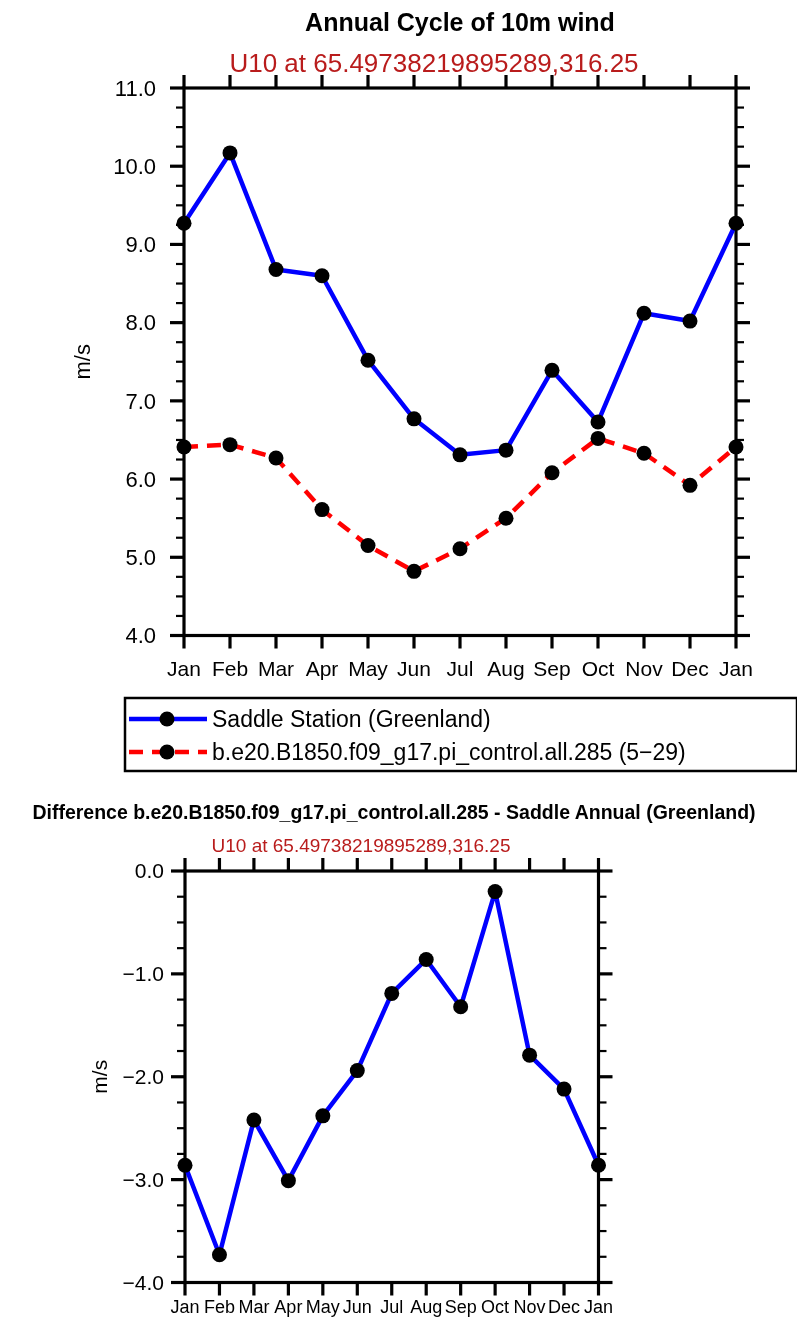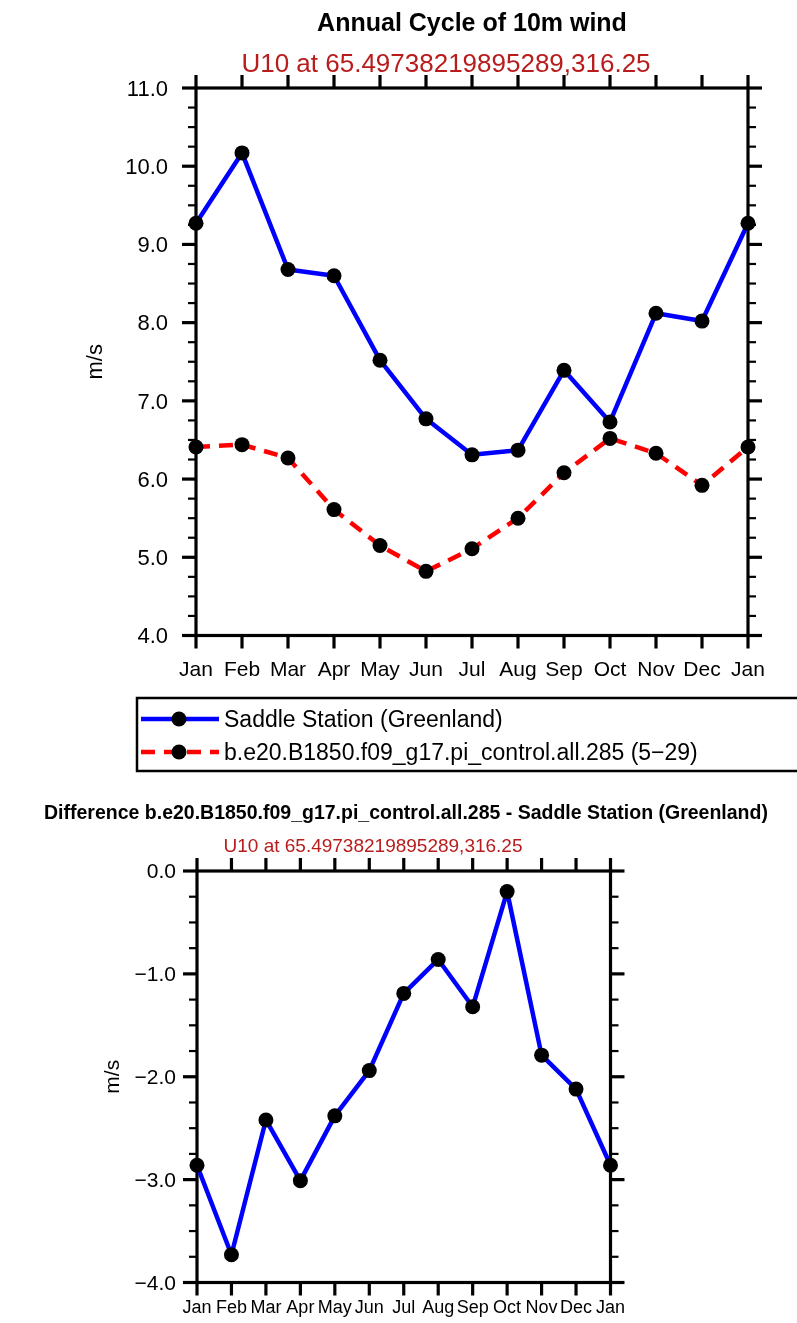--- a/index.html
+++ b/index.html
@@ -5,21 +5,21 @@
   html, body { margin: 0; padding: 0; background: #ffffff; }
   #figure {
     position: relative;
     width: 797px;
     height: 1323px;
     background: #ffffff;
     font-family: "Liberation Sans", sans-serif;
     color: #000000;
     overflow: hidden;
   }
-  .chart-block { position: absolute; left: 16px; width: 690px; }
+  .chart-block { position: absolute; left: 4px; width: 690px; }
   #chart1-block { top: 0; height: 790px; }
   #chart2-block { top: 790px; height: 533px; }
   .chart-title {
     position: absolute;
     text-align: center;
     font-weight: bold;
     color: #000000;
     white-space: nowrap;
   }
   #chart1-title { left: 180px; width: 552px; top: 8px;  font-size: 25px; }
@@ -184,21 +184,21 @@
         <line x1="125" y1="719" x2="203" y2="719" stroke="#0000ff" stroke-width="4.5"></line>
         <circle cx="163" cy="719" r="7.5" fill="#000000"></circle>
         <text x="208" y="727" font-size="23">Saddle Station (Greenland)</text>
         <line x1="125" y1="752" x2="203" y2="752" stroke="#ff0000" stroke-width="4.5" stroke-dasharray="14 9"></line>
         <circle cx="163" cy="752" r="7.5" fill="#000000"></circle>
         <text x="208" y="760" font-size="23">b.e20.B1850.f09_g17.pi_control.all.285 (5−29)</text>
       </svg>
   </div>
 
   <div id="chart2-block" class="chart-block">
-    <div id="chart2-title" class="chart-title">Difference b.e20.B1850.f09_g17.pi_control.all.285 - Saddle Station (Greenland)</div>
+    <div id="chart2-title" class="chart-title">Difference b.e20.B1850.f09_g17.pi_control.all.285 - Saddle Annual (Greenland)</div>
     <div id="chart2-subtitle" class="chart-subtitle">U10 at 65.49738219895289,316.25</div>
     <svg id="chart2-svg" class="plot-svg" width="797" height="533" viewBox="0 0 797 533">
         <line x1="173" y1="466.78125" x2="181" y2="466.78125" stroke="#000" stroke-width="2.2"></line>
         <line x1="594.5" y1="466.78125" x2="602.5" y2="466.78125" stroke="#000" stroke-width="2.2"></line>
         <line x1="173" y1="441.0625" x2="181" y2="441.0625" stroke="#000" stroke-width="2.2"></line>
         <line x1="594.5" y1="441.0625" x2="602.5" y2="441.0625" stroke="#000" stroke-width="2.2"></line>
         <line x1="173" y1="415.34375" x2="181" y2="415.34375" stroke="#000" stroke-width="2.2"></line>
         <line x1="594.5" y1="415.34375" x2="602.5" y2="415.34375" stroke="#000" stroke-width="2.2"></line>
         <line x1="173" y1="363.90625" x2="181" y2="363.90625" stroke="#000" stroke-width="2.2"></line>
         <line x1="594.5" y1="363.90625" x2="602.5" y2="363.90625" stroke="#000" stroke-width="2.2"></line>

